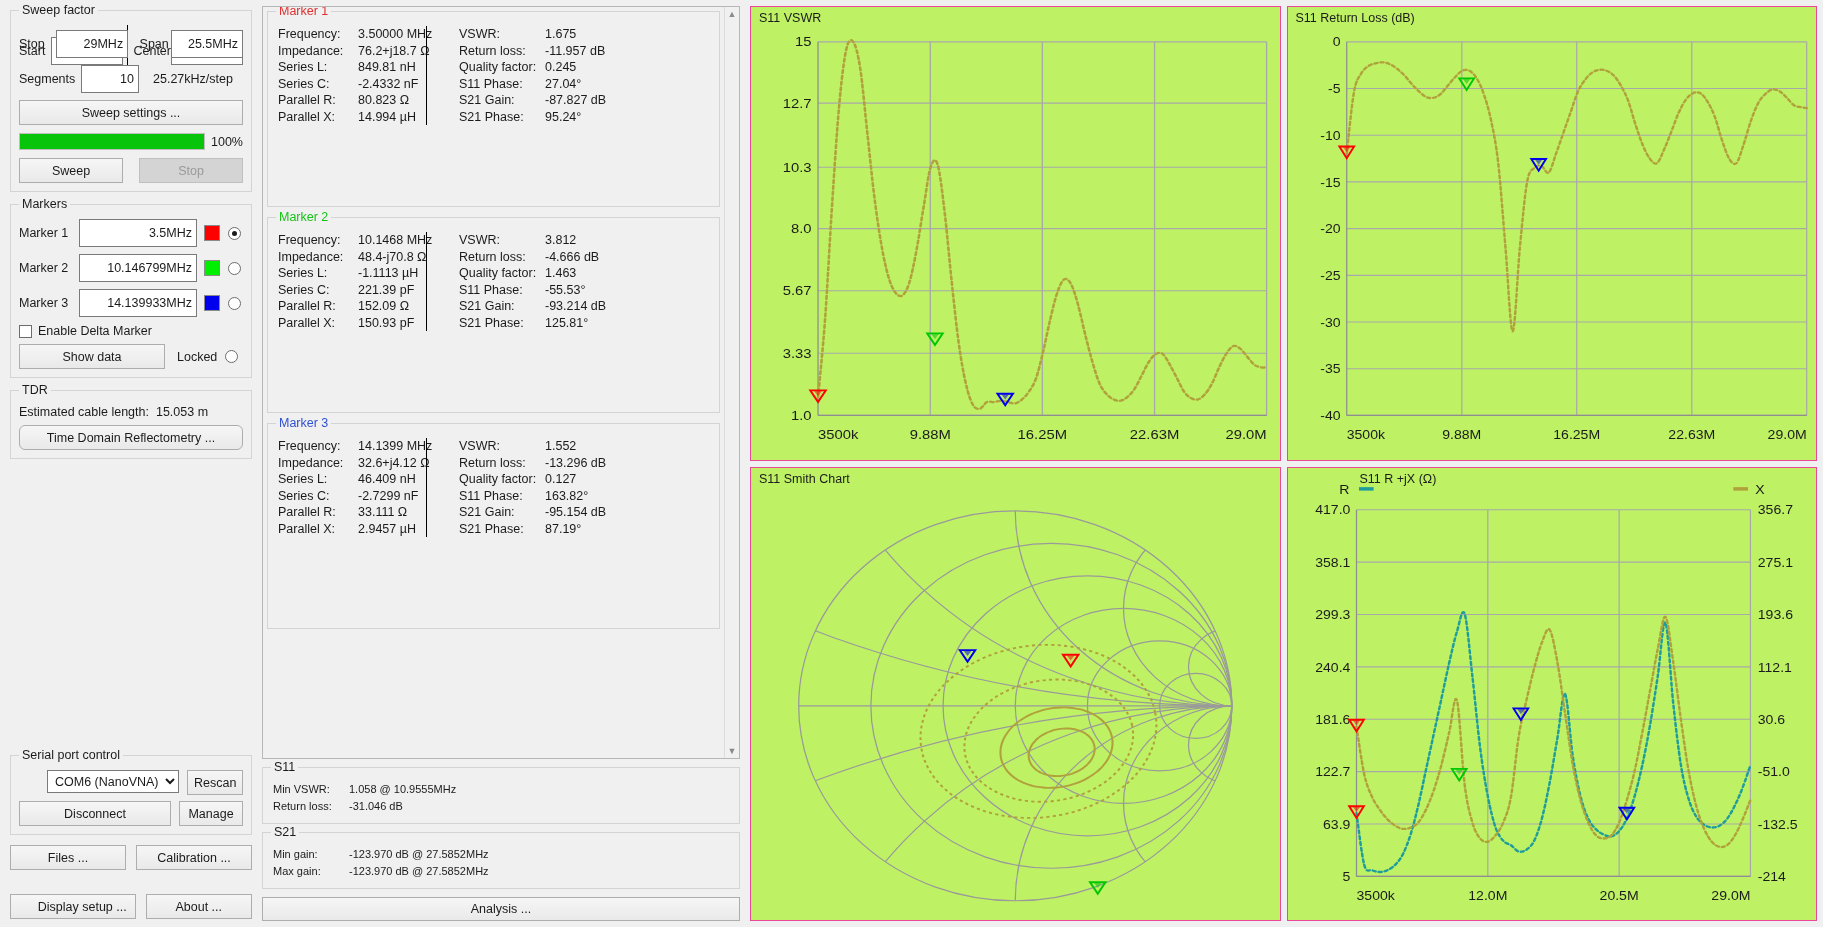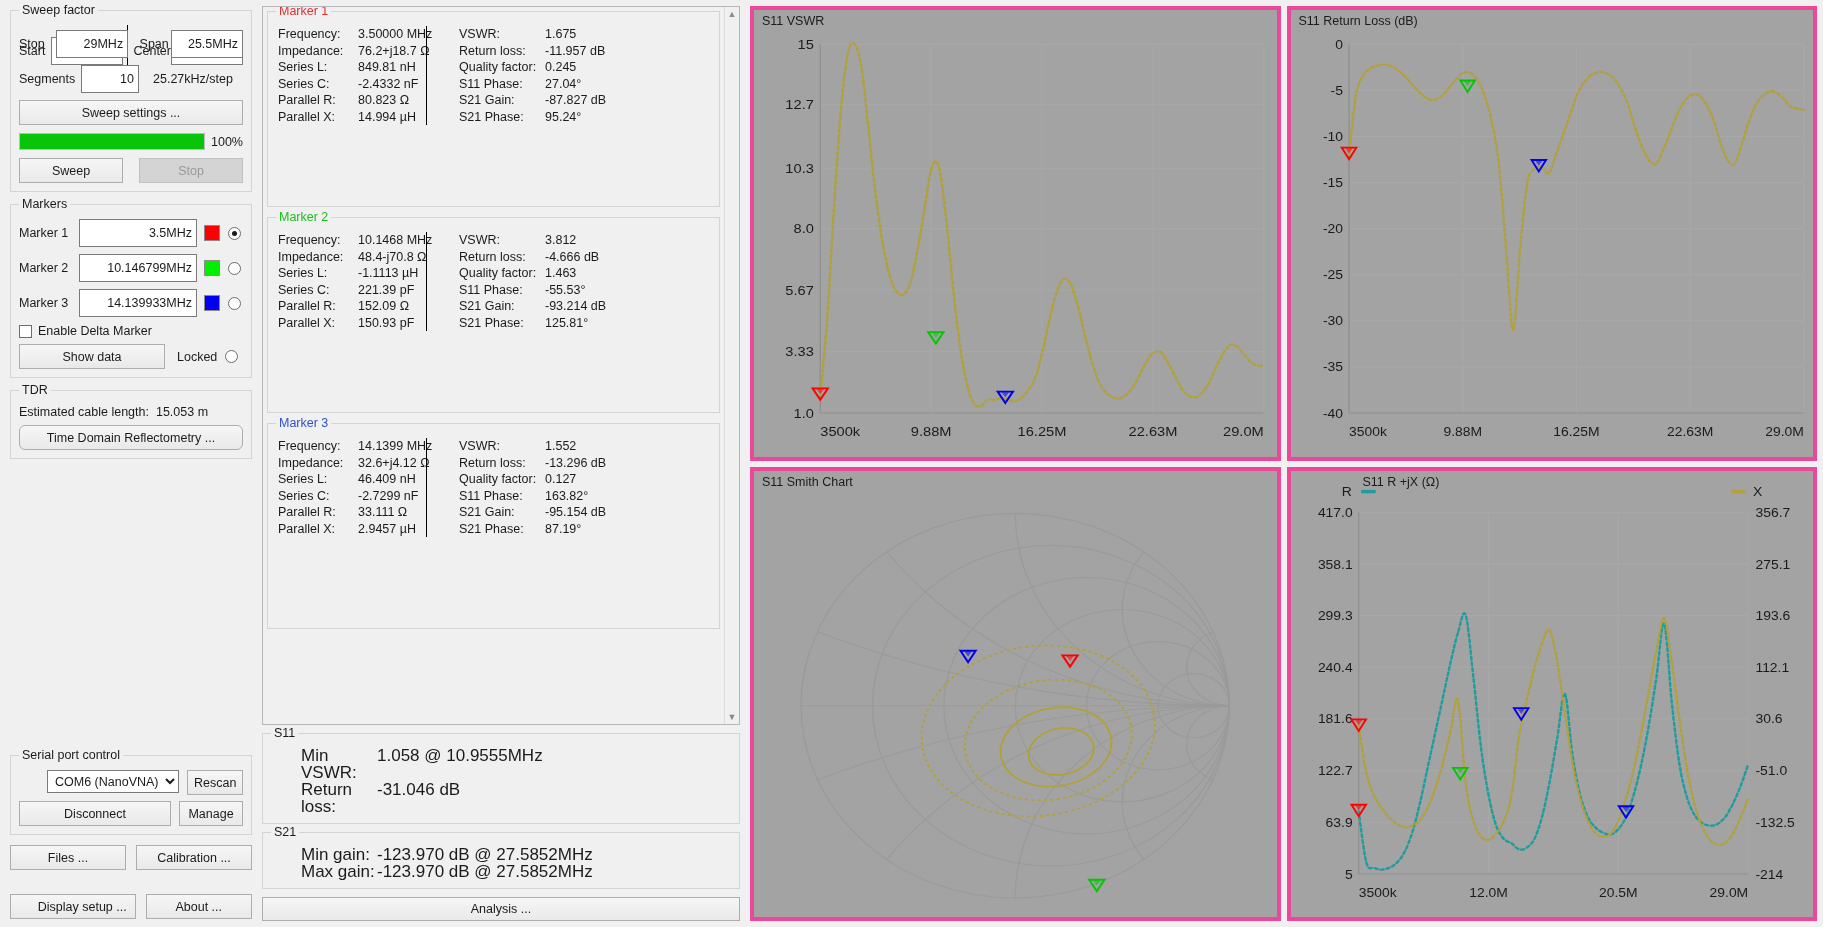--- a/index.html
+++ b/index.html
@@ -134,35 +134,35 @@
   .marker-col { }
   .marker-col.left { width: 148px; }
   .mk-sep { width: 1px; background: #000; margin: 0 16px 0 0; }
   .mk-row { display: flex; line-height: 16.5px; font-size: 12.5px; white-space: nowrap; }
   .mk-key { width: 80px; flex: 0 0 auto; }
   .mk-key.wide { width: 86px; }
   .mk-val { }
 
   .sum-box { position: relative; border: 1px solid #d4d4d4; margin-top: 8px; padding: 13px 10px 8px 10px; }
   .sum-box > .legend { position: absolute; top: -8px; left: 8px; background: #f0f0f0; padding: 0 3px; font-size: 12.5px; }
-  .sum-row { display: flex; line-height: 17px; font-size: 17px; margin-left: 28px; }
+  .sum-row { display: flex; line-height: 17px; font-size: 11px; }
   .sum-key { width: 76px; flex: 0 0 auto; }
 
   
   .charts {
     flex: 1 1 auto; height: 927px;
     padding: 6px 6px 6px 4px;
     display: grid;
     grid-template-columns: 1fr 1fr;
     grid-template-rows: 1fr 1fr;
     gap: 6px;
   }
   .chart {
-    background: #a3a3a3;
-    border: 4px solid #ec4899;
+    background: #bef264;
+    border: 1px solid #ec4899;
     position: relative;
     overflow: hidden;
     text-align: right;
   }
   .chart-title {
     position: absolute; left: 8px; top: 4px;
     font-size: 12.5px; color: #1b1b1b; white-space: nowrap;
   }
   svg { display: block; }
   .ticklbl { font-family: "Liberation Sans", sans-serif; font-size: 11.5px; fill: #1b1b1b; }

